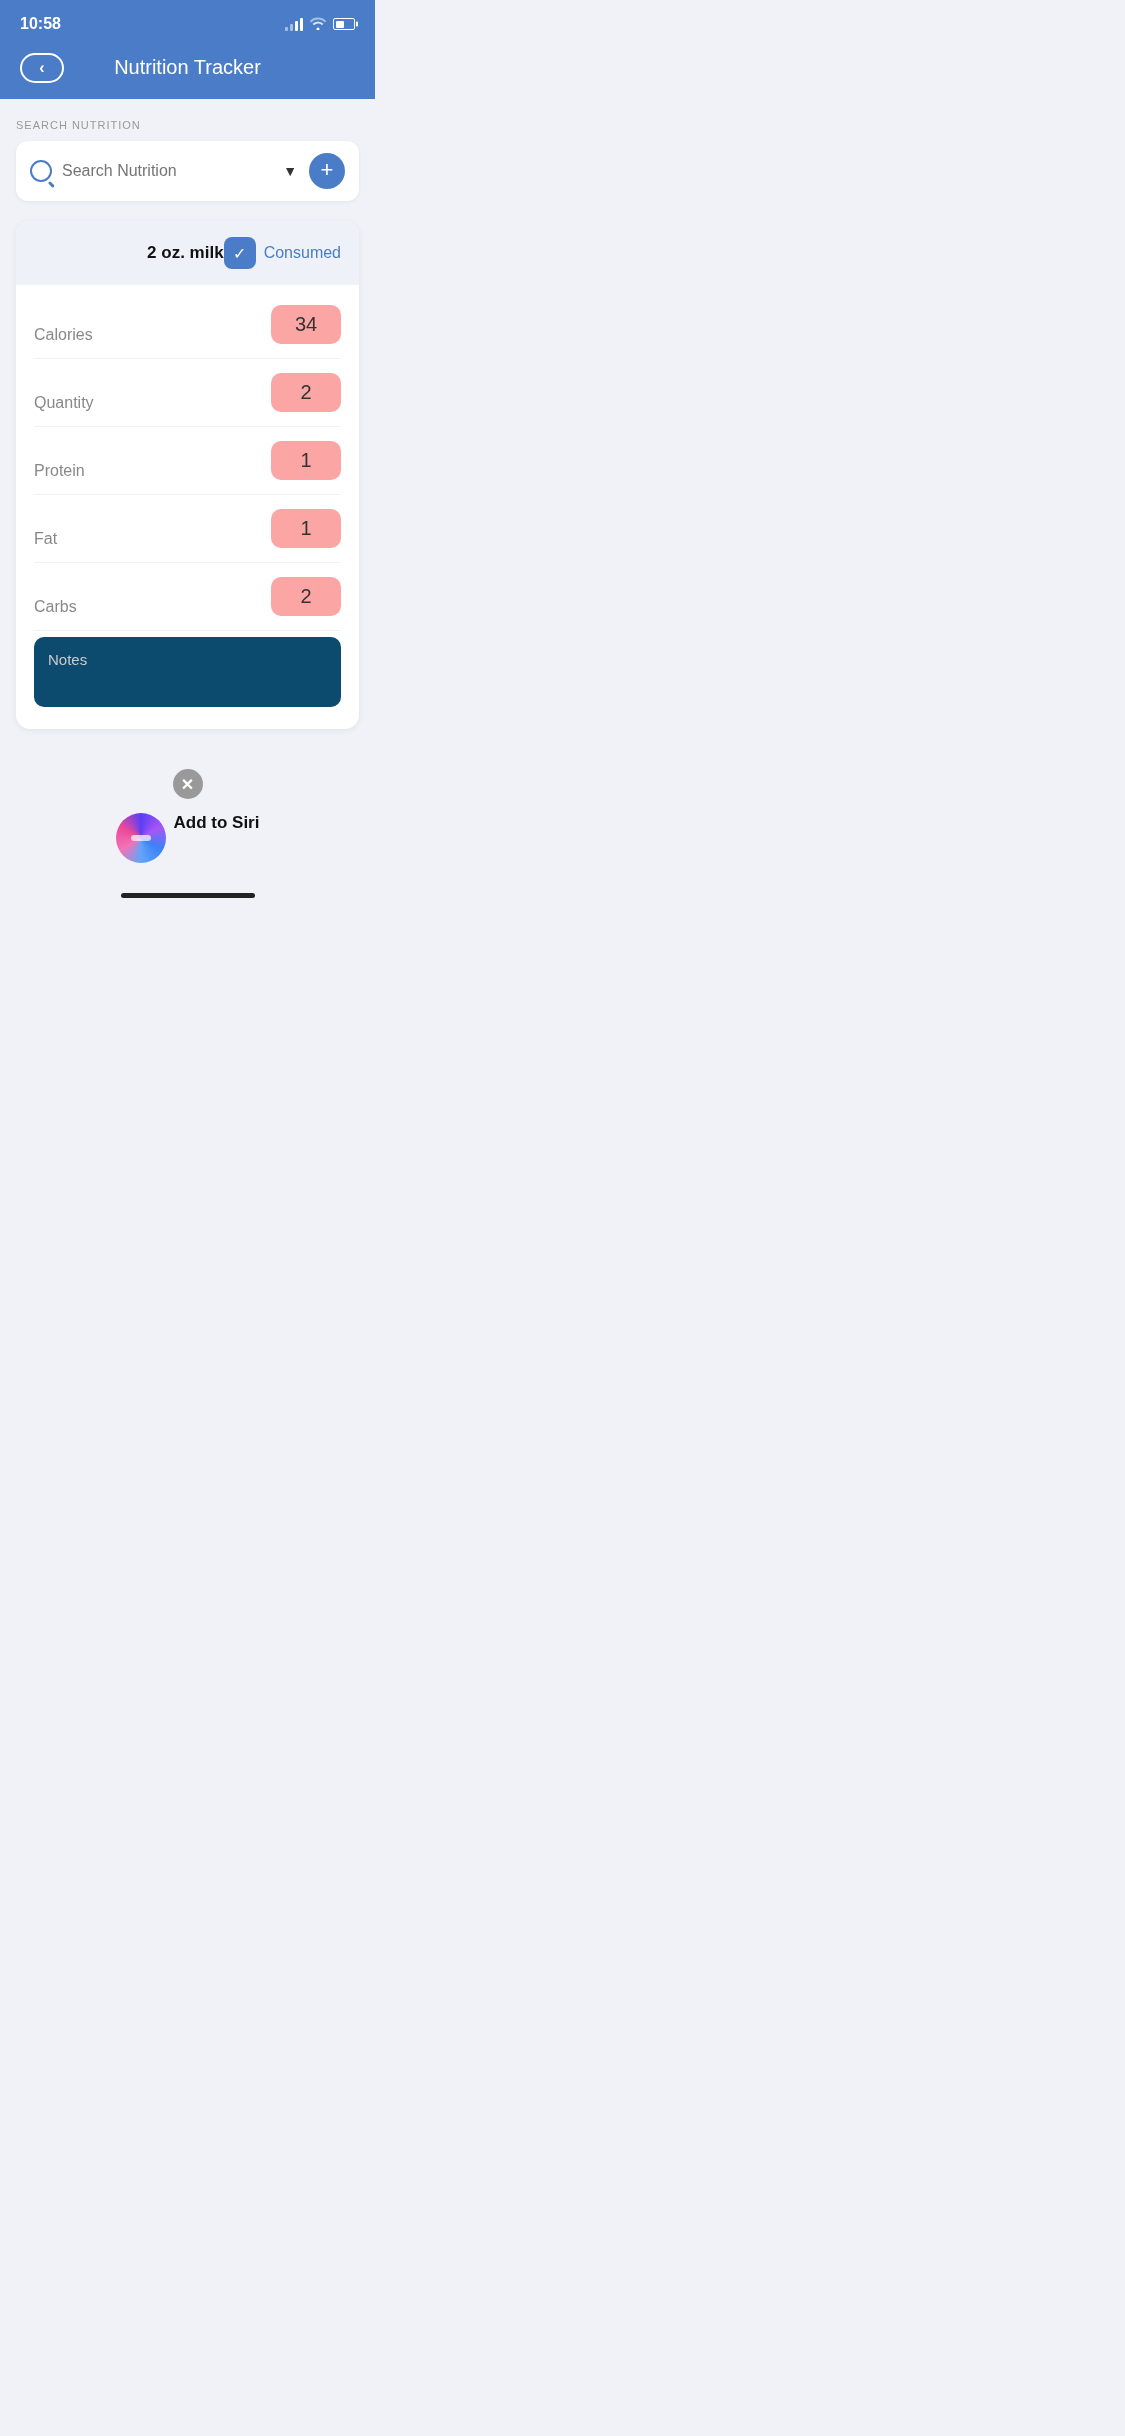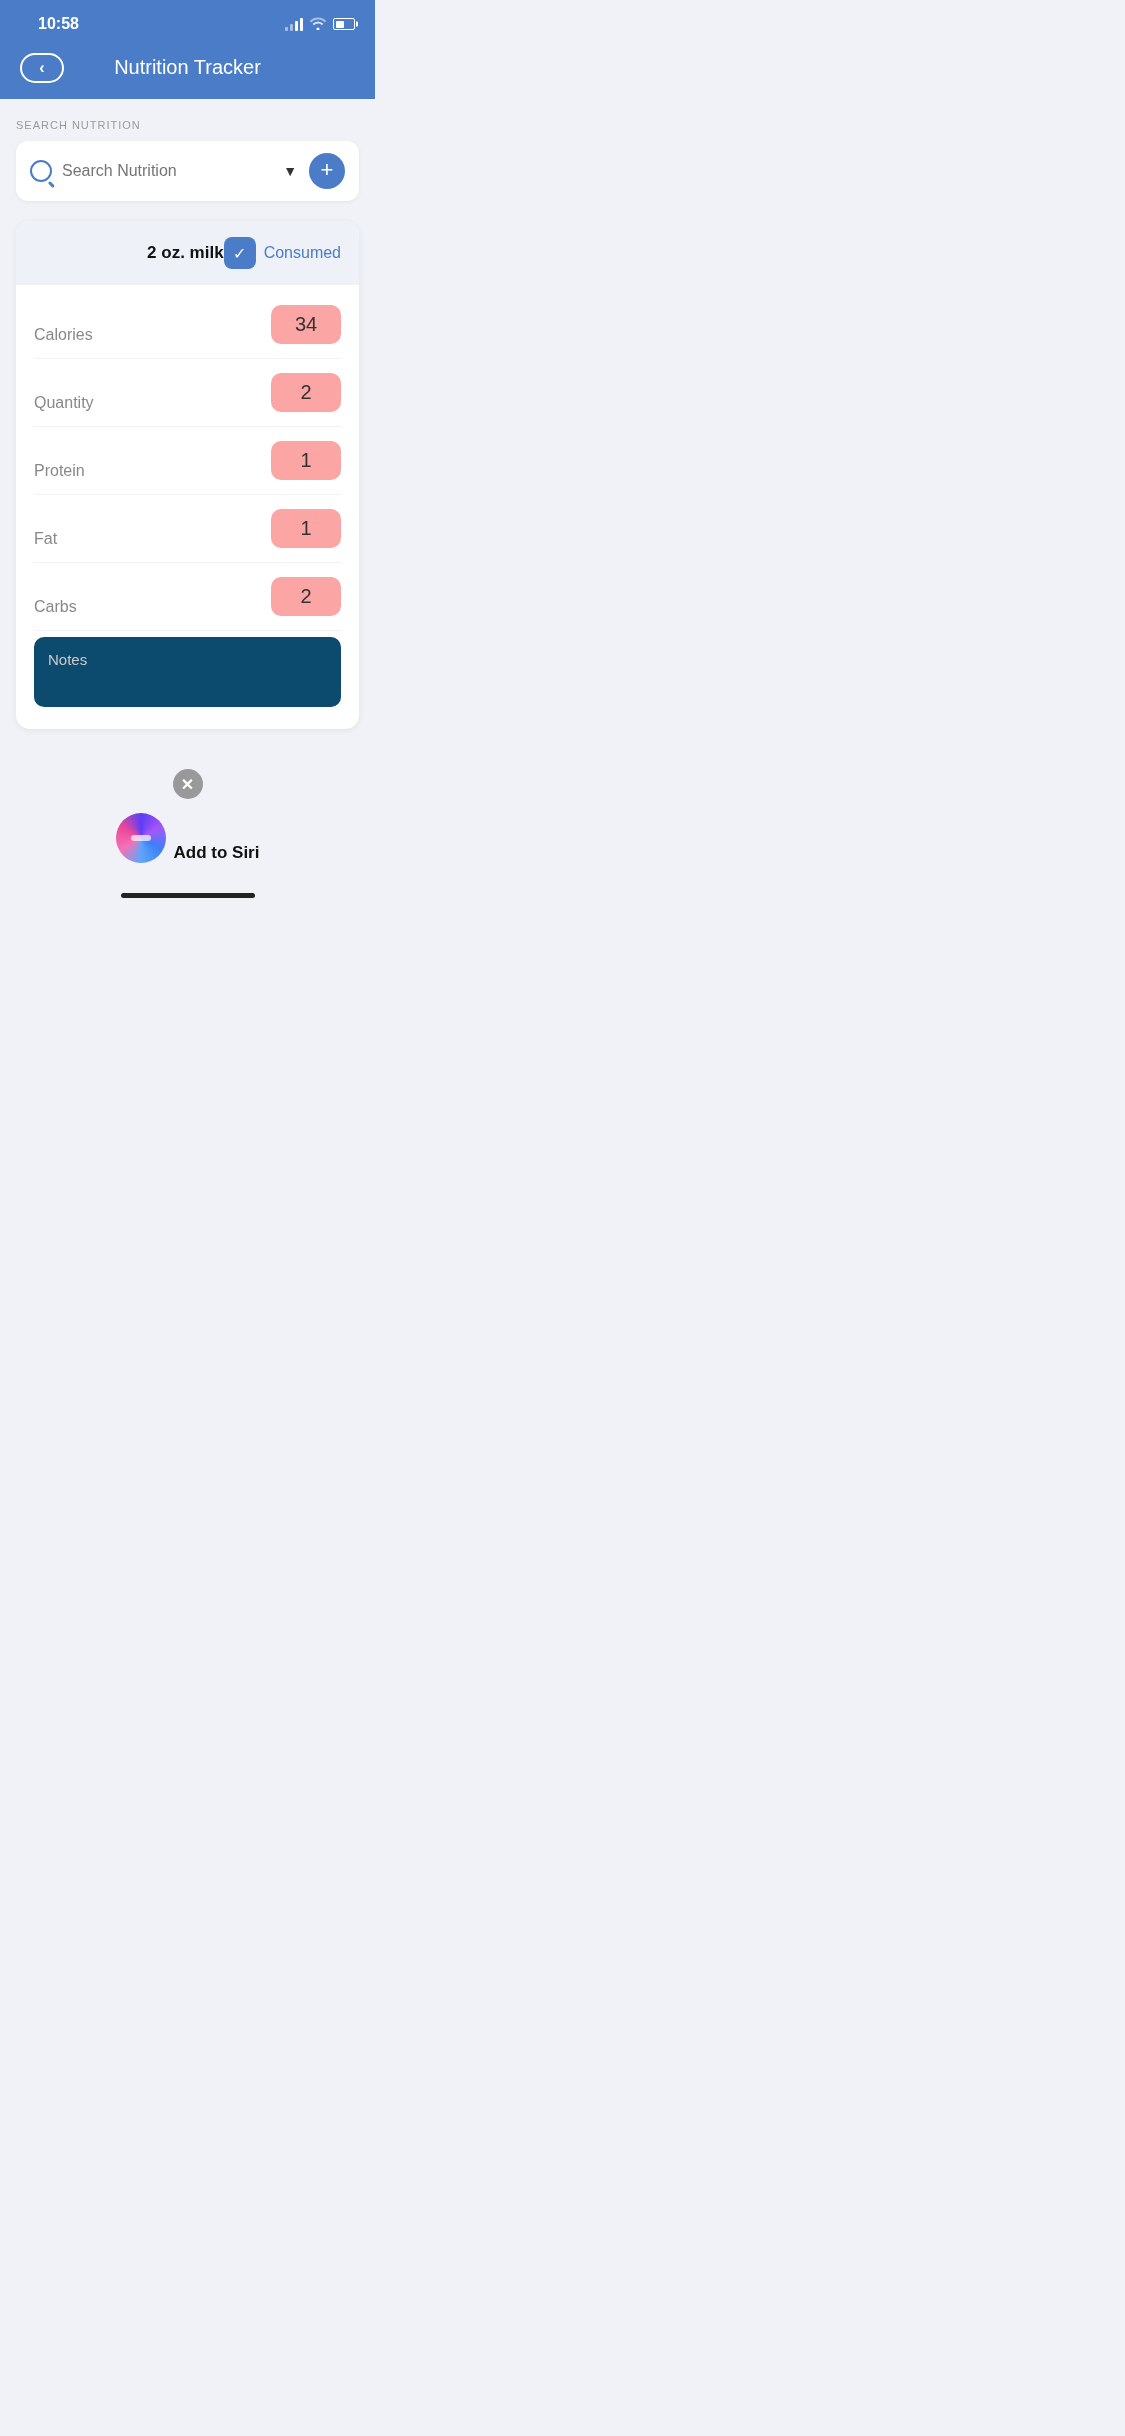--- a/index.html
+++ b/index.html
@@ -12,21 +12,21 @@
       background: #f0f2f7;
       overflow-x: hidden;
     }
 
     
     .status-bar {
       background: #4a7cc7;
       display: flex;
       justify-content: space-between;
       align-items: center;
-      padding: 12px 20px 8px 38px;
+      padding: 12px 20px 8px 20px;
       height: 44px;
     }
     .status-time {
       color: white;
       font-size: 16px;
       font-weight: 600;
     }
     .status-icons {
       display: flex;
       align-items: center;
@@ -295,21 +295,21 @@
       cursor: pointer;
     }
     .siri-dismiss span {
       color: white;
       font-size: 16px;
       font-weight: 600;
     }
 
     .siri-row {
       display: flex;
-      align-items: flex-end;
+      align-items: flex-start;
       gap: 8px;
       cursor: pointer;
     }
 
     
     .siri-orb {
       width: 50px;
       height: 50px;
       border-radius: 50%;
       background: conic-gradient(

